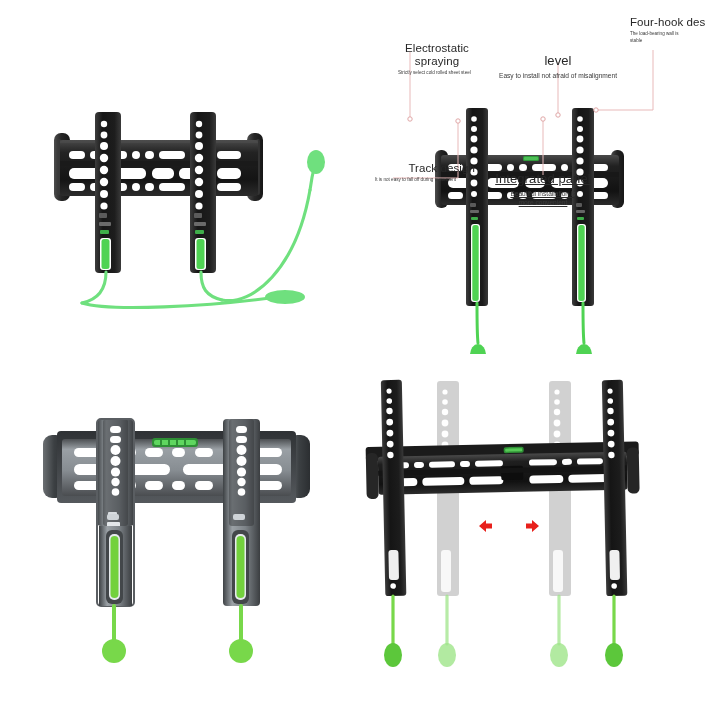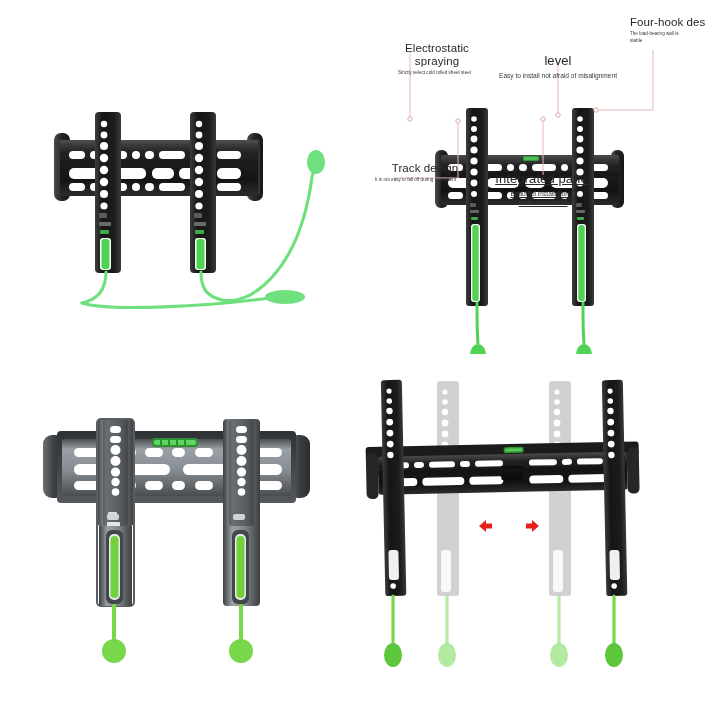--- a/index.html
+++ b/index.html
@@ -294,21 +294,21 @@
       <div class="ttl big">level</div>
       <div class="sub mid" style="max-width:190px;">Easy to install not afraid of misalignment</div>
     </div>
 
     <div class="label" style="left:277px;top:16px;width:74px;">
       <div class="ttl">Four-hook design</div>
       <div class="sub w2">The load-bearing wall is stable</div>
     </div>
 
     <div class="label" style="left:22px;top:162px;width:100px;">
-      <div class="ttl" style="text-align:center;">Track design</div>
+      <div class="ttl" style="text-align:right;">Track design</div>
       <div class="sub" style="max-width:100px;">It is not easy to fall off during movement</div>
     </div>
 
     <div class="label center" style="left:130px;top:172px;width:120px;text-decoration:underline;">
       <div class="ttl big">Integrated panel</div>
       <div class="sub mid" style="max-width:72px;">Beautiful installation is more convenient</div>
     </div>
   </div>
 
   <div class="quad" id="quad-bl">

